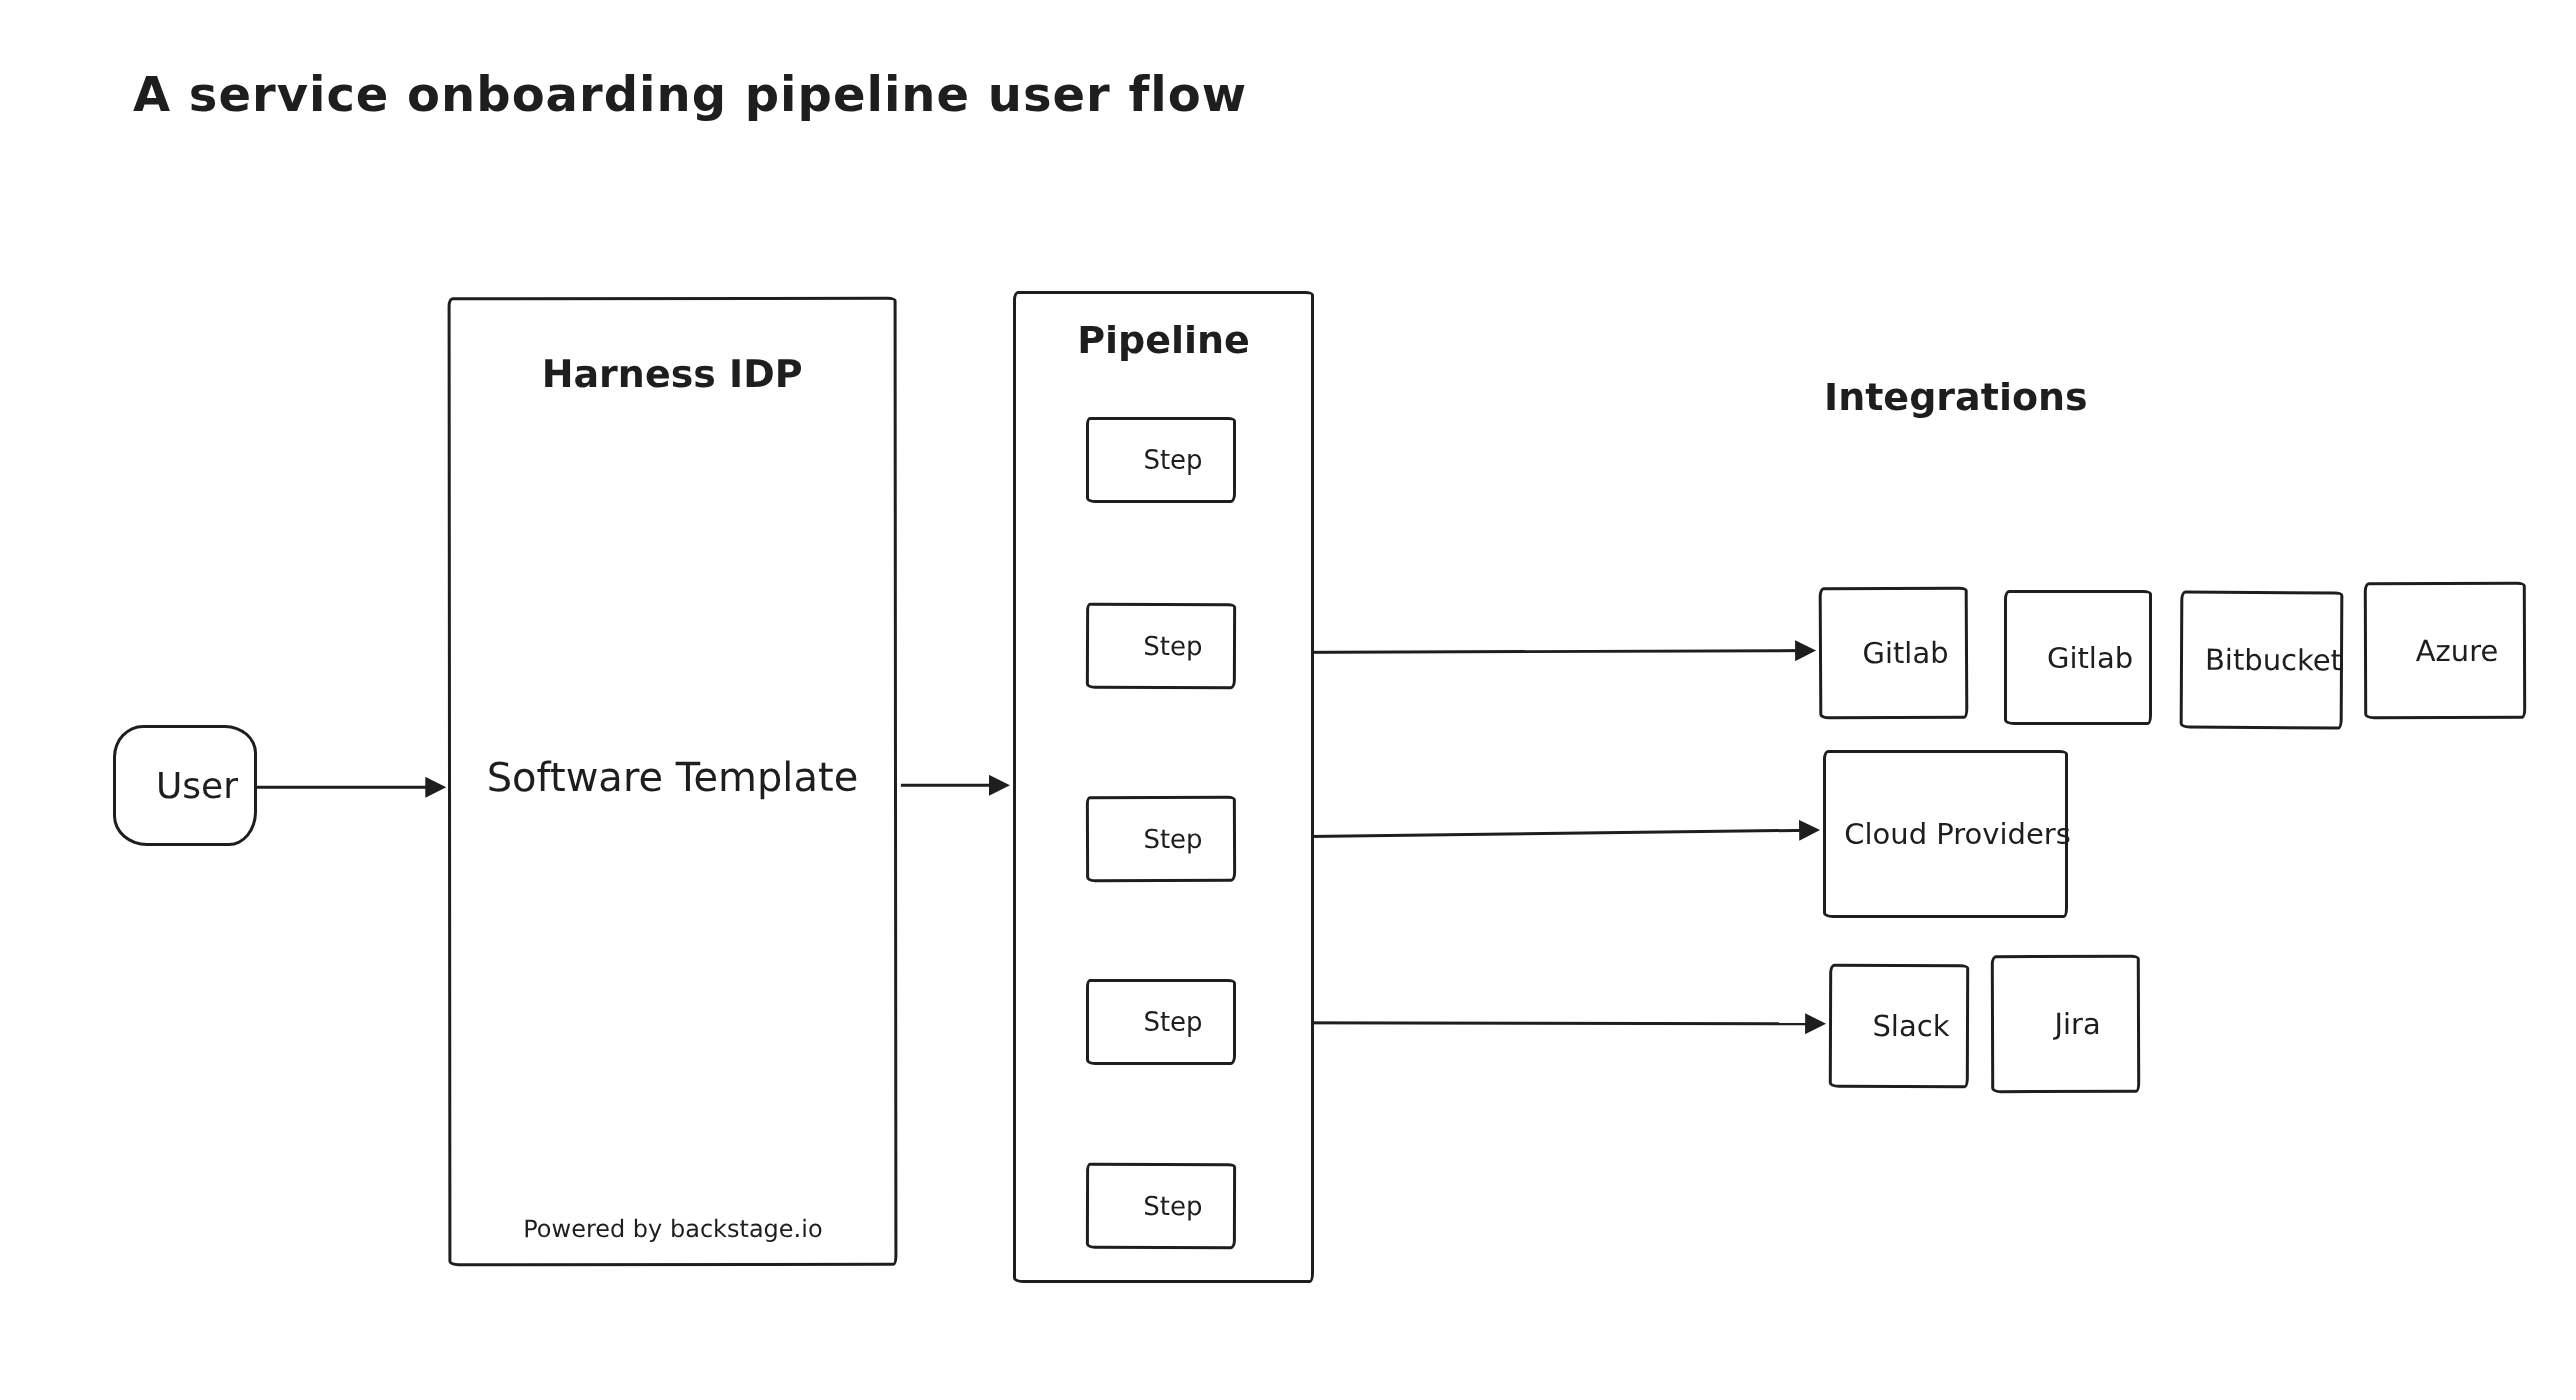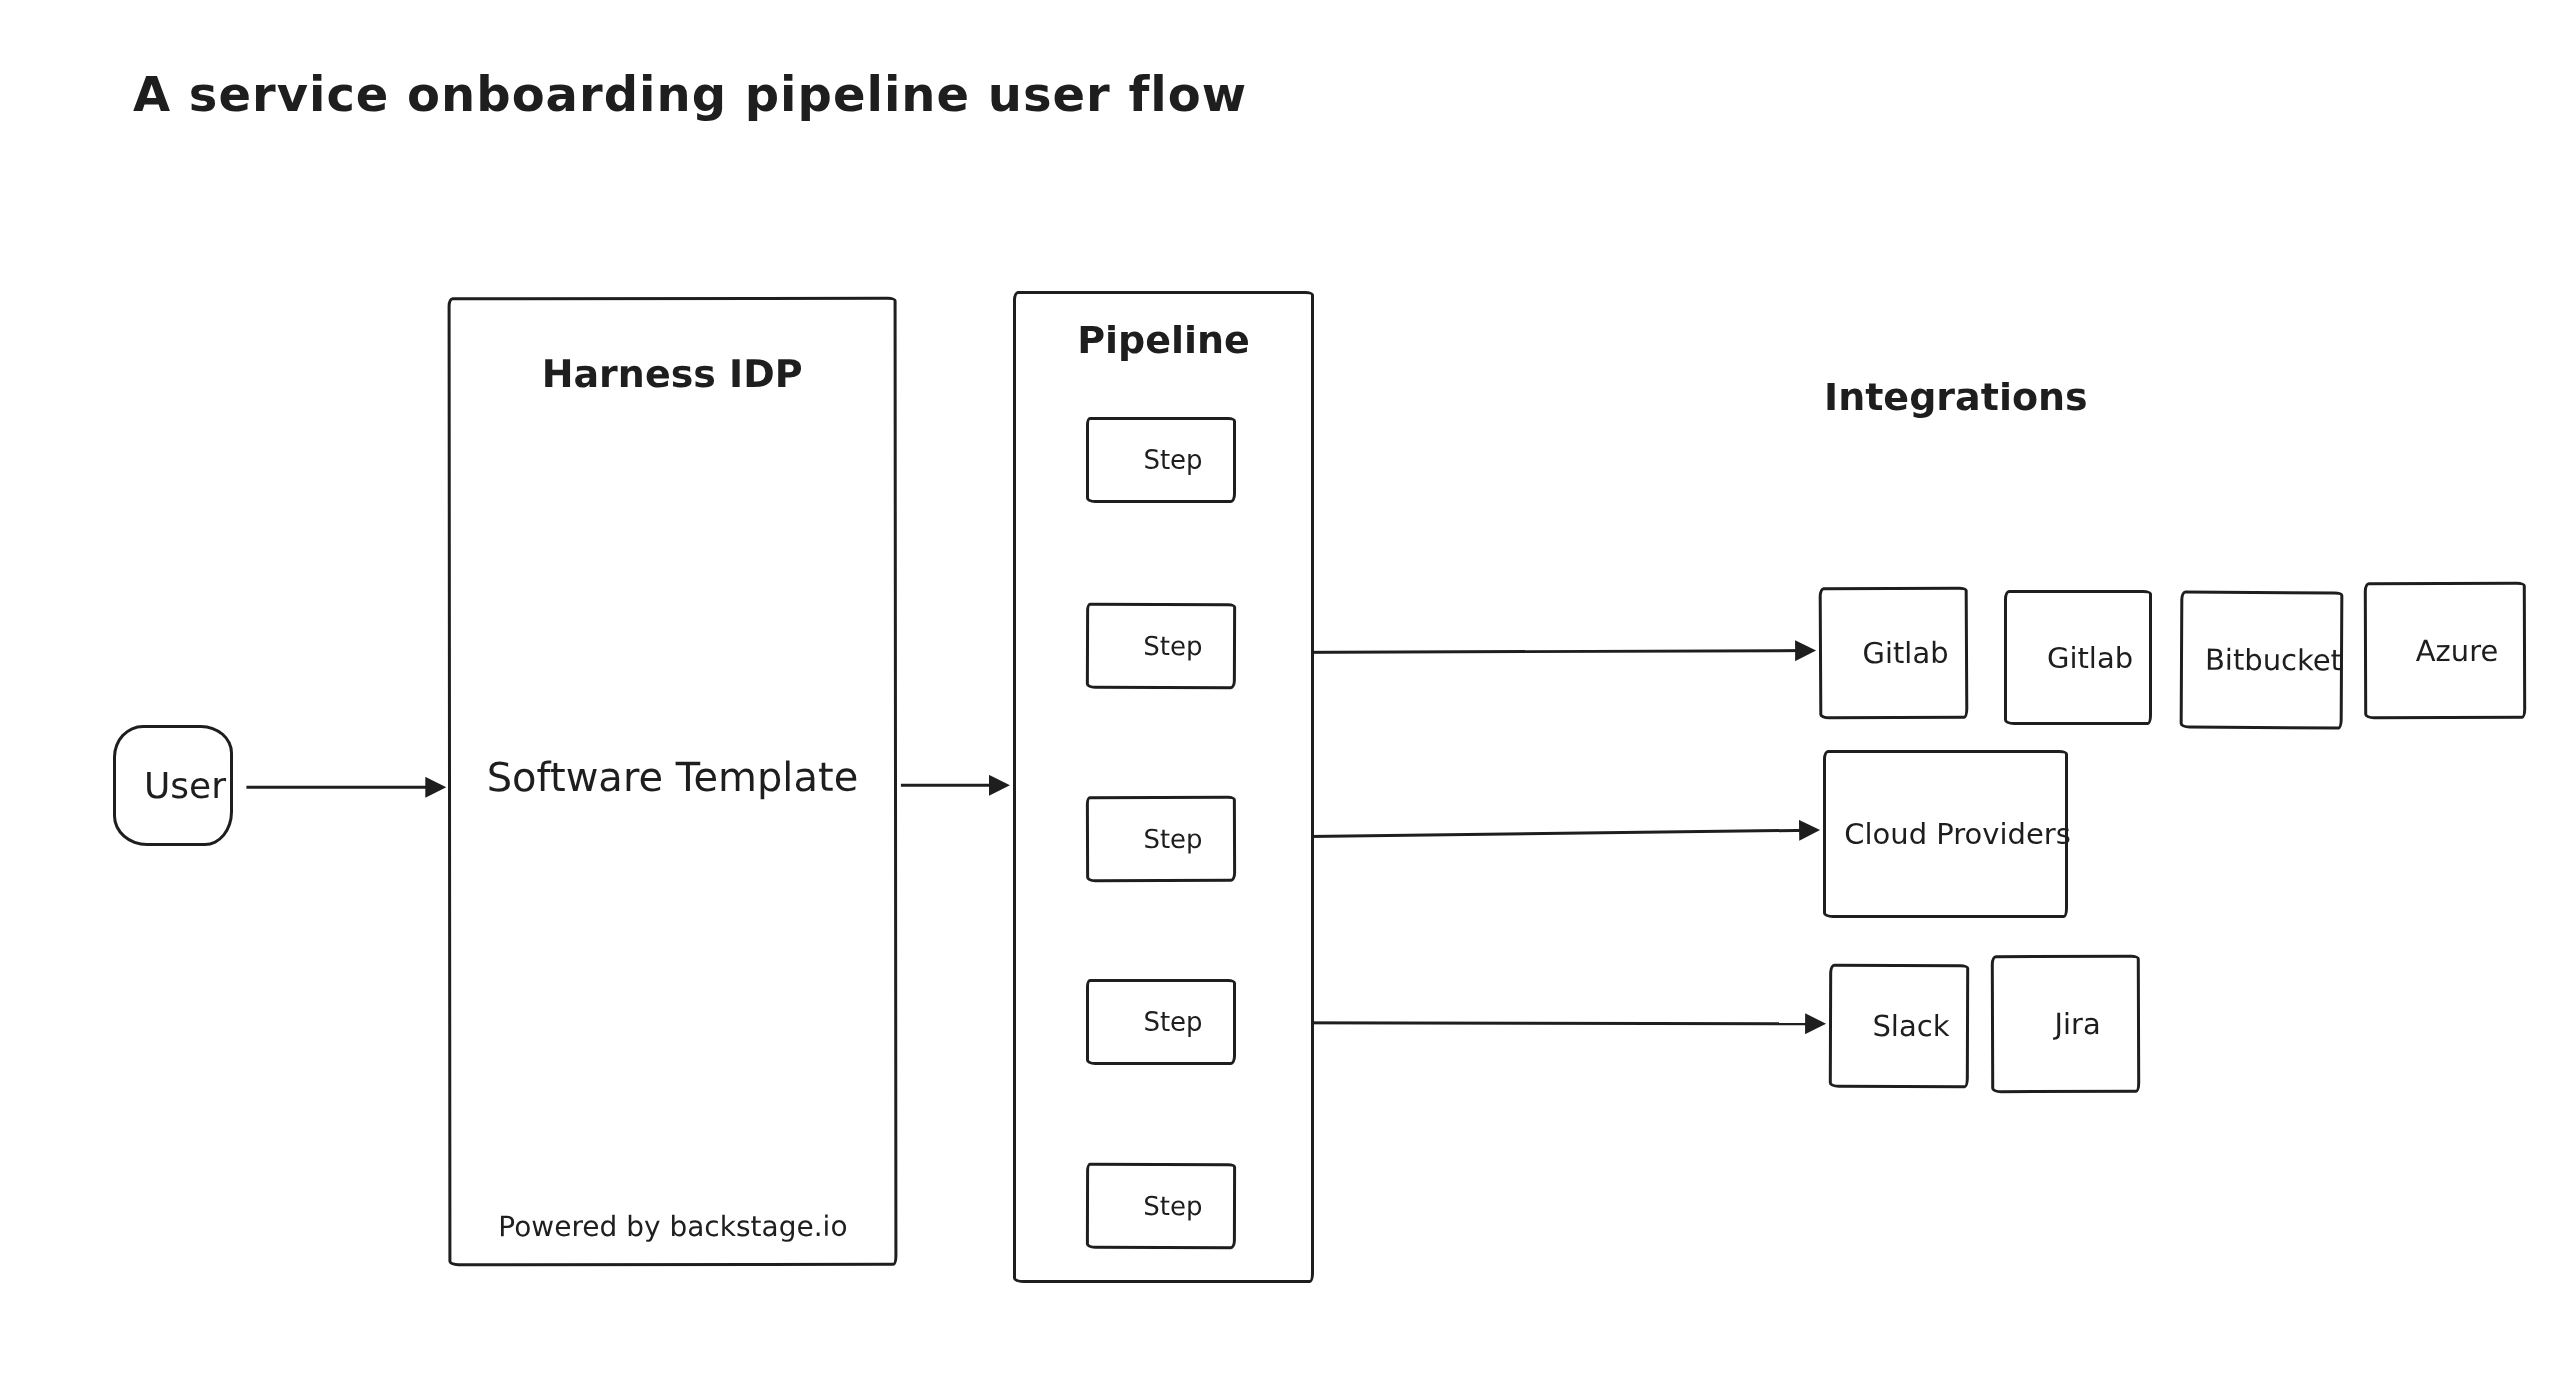--- a/index.html
+++ b/index.html
@@ -34,41 +34,41 @@
     border:3px solid var(--stroke,#1e1e1e);
     background:var(--canvas,#fff);
     border-radius:5px 9px 4px 10px / 9px 4px 10px 5px;
   }
   .label-center{
     display:flex;align-items:center;justify-content:center;
     text-align:center;white-space:nowrap;padding-left:24px;
   }
   
   .user-node{
-    left:113px;top:725px;width:120px;height:121px;
+    left:113px;top:725px;width:144px;height:121px;
     border-radius:30px 32px 28px 34px / 32px 28px 34px 30px;
     font-size:36px;
     text-align:right;
   }
   
   .harness{
     left:448px;top:297px;width:449px;height:969px;
     transform:rotate(-0.05deg);
   }
   .harness-title{
     position:absolute;left:0;top:52px;width:100%;
     text-align:center;font-size:38px;font-weight:bold;white-space:nowrap;
   }
   .harness-body{
     position:absolute;left:0;top:454px;width:100%;
     text-align:center;font-size:40px;white-space:nowrap;
   }
   .harness-footer{
     position:absolute;left:0;bottom:20px;width:100%;
-    text-align:center;font-size:28px;white-space:nowrap;
+    text-align:center;font-size:24px;white-space:nowrap;
   }
   
   .pipeline{
     left:1013px;top:291px;width:301px;height:992px;
   }
   .pipeline-title{
     position:absolute;left:0;top:24px;width:100%;
     text-align:center;font-size:38px;font-weight:bold;white-space:nowrap;
   }
   .step{

